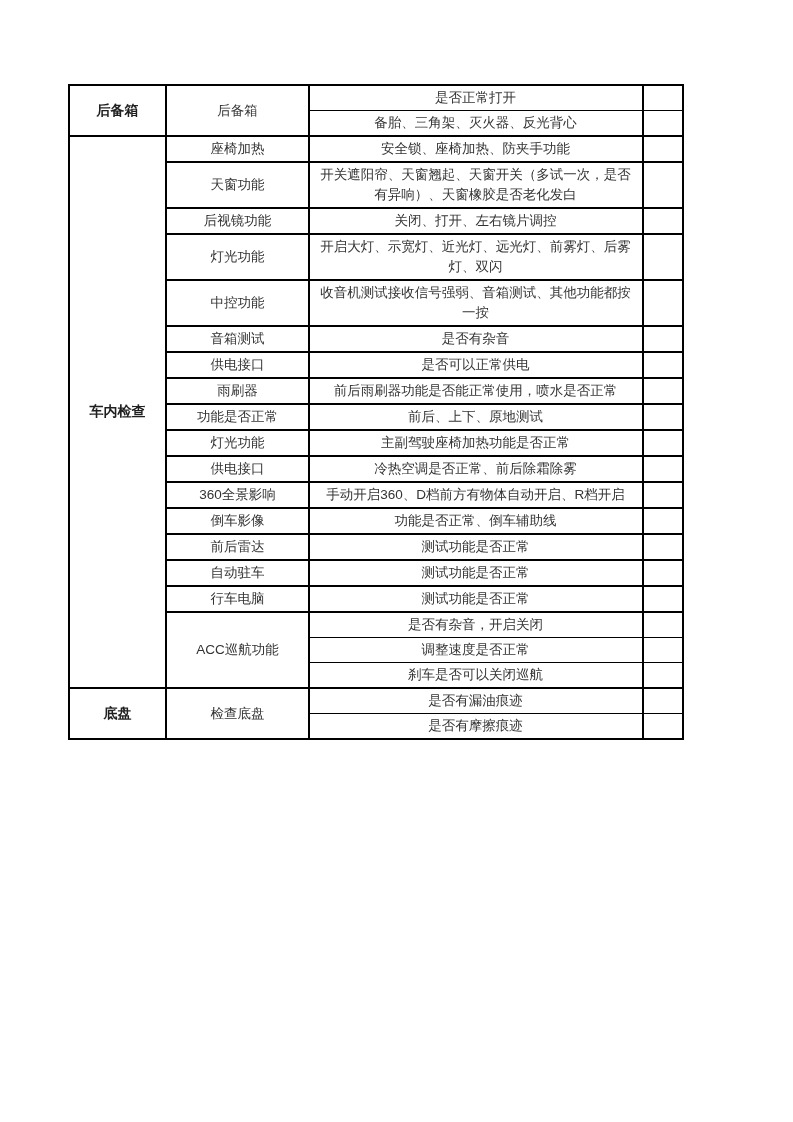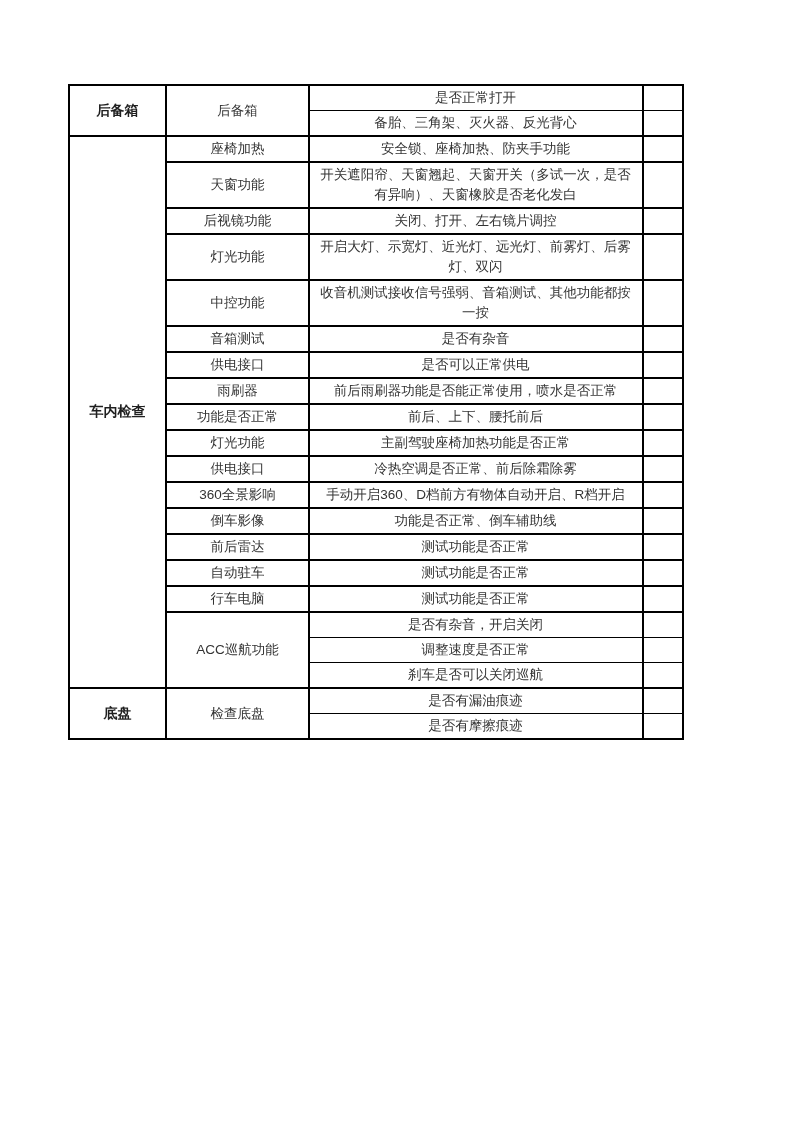--- a/index.html
+++ b/index.html
@@ -122,21 +122,21 @@
         <td class="check-cell">是否可以正常供电</td>
         <td class="result-cell"></td>
       </tr>
       <tr class="group-start">
         <td class="item-cell" rowspan="1">雨刷器</td>
         <td class="check-cell">前后雨刷器功能是否能正常使用，喷水是否正常</td>
         <td class="result-cell"></td>
       </tr>
       <tr class="group-start">
         <td class="item-cell" rowspan="1">功能是否正常</td>
-        <td class="check-cell">前后、上下、腰托前后</td>
+        <td class="check-cell">前后、上下、原地测试</td>
         <td class="result-cell"></td>
       </tr>
       <tr class="group-start">
         <td class="item-cell" rowspan="1">灯光功能</td>
         <td class="check-cell">主副驾驶座椅加热功能是否正常</td>
         <td class="result-cell"></td>
       </tr>
       <tr class="group-start">
         <td class="item-cell" rowspan="1">供电接口</td>
         <td class="check-cell">冷热空调是否正常、前后除霜除雾</td>

